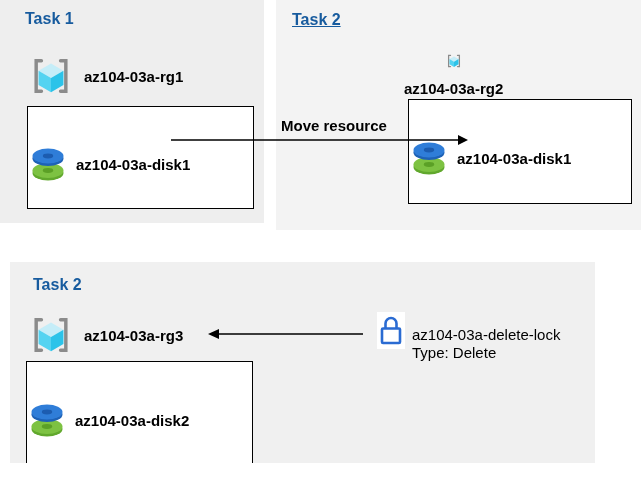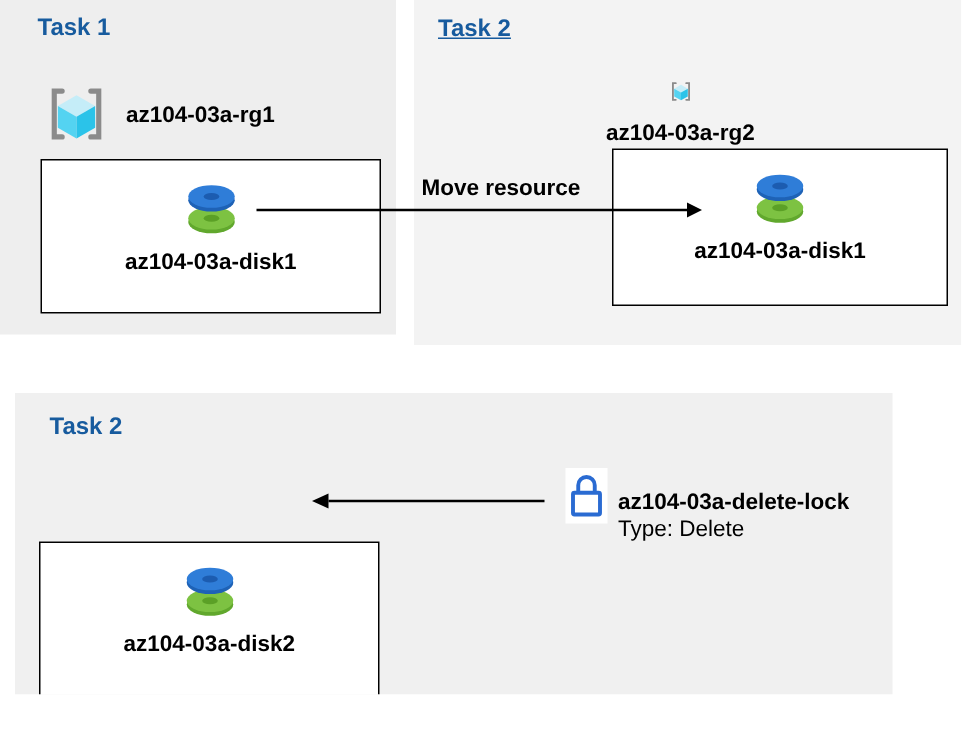--- a/index.html
+++ b/index.html
@@ -15,34 +15,34 @@
   .title-1{left:25px;top:10px;}
   .title-2{left:292px;top:11px;text-decoration:underline;}
   .title-3{left:33px;top:276px;}
   .rg-row{position:absolute;display:flex;align-items:center;gap:11px;height:44px;}
   .rg-row-1{left:29px;top:54px;}
   .rg-row-2{left:404px;top:53px;flex-direction:column;}
   .rg-row-3{left:29px;top:313px;}
   .rg-label{font-size:15px;font-weight:bold;white-space:nowrap;}
   .res-box{
     position:absolute;background:#fff;border:1.5px solid #000;box-sizing:border-box;
-    display:flex;flex-direction:column;align-items:center;padding-top:14px;gap:8px;
+    display:flex;align-items:center;padding-top:14px;gap:8px;
   }
   .box-1{left:27px;top:106px;width:227px;height:103px;}
   .box-2{left:408px;top:99px;width:224px;height:105px;}
   .box-3{left:26px;top:361px;width:227px;height:104px;}
   .disk-label{font-size:15px;font-weight:bold;white-space:nowrap;}
   .move-label{position:absolute;left:281px;top:117px;font-size:15px;font-weight:bold;white-space:nowrap;}
   .arrow-overlay{position:absolute;left:0;top:0;width:641px;height:487px;pointer-events:none;}
   .lock-box{
     position:absolute;left:377px;top:312px;width:28px;height:37px;background:#fff;
     display:flex;align-items:center;justify-content:center;
   }
   .lock-text{position:absolute;left:412px;top:326px;font-size:15px;line-height:18px;white-space:nowrap;}
-  .lock-name{font-weight:bold;}
+  .lock-name{font-weight:normal;}
   .lock-type-label{font-weight:normal;}
 </style>
 </head>
 <body>
 
 <div class="stage">
 
   <div class="panel panel-task1"></div>
   <div class="panel panel-task2"></div>
   <div class="panel panel-task3"></div>
@@ -66,20 +66,30 @@
     <svg width="44" height="44" viewBox="0 0 46 46">
       <path d="M13 7 H7.5 V39 H13" stroke="#8b8b8b" stroke-width="3.6" fill="none" stroke-linecap="round"></path>
       <path d="M33 7 H38.5 V39 H33" stroke="#8b8b8b" stroke-width="3.6" fill="none" stroke-linecap="round"></path>
       <polygon points="23,10 36,17.5 23,25 10,17.5" fill="#c5edf8"></polygon>
       <polygon points="10,17.5 23,25 23,40 10,32.5" fill="#54d3f1"></polygon>
       <polygon points="36,17.5 23,25 23,40 36,32.5" fill="#2bc3e9"></polygon>
     </svg>
     <span class="rg-label">az104-03a-rg2</span>
   </div>
 
+  <div class="rg-row rg-row-3">
+    <svg width="44" height="44" viewBox="0 0 46 46">
+      <path d="M13 7 H7.5 V39 H13" stroke="#8b8b8b" stroke-width="3.6" fill="none" stroke-linecap="round"></path>
+      <path d="M33 7 H38.5 V39 H33" stroke="#8b8b8b" stroke-width="3.6" fill="none" stroke-linecap="round"></path>
+      <polygon points="23,10 36,17.5 23,25 10,17.5" fill="#c5edf8"></polygon>
+      <polygon points="10,17.5 23,25 23,40 10,32.5" fill="#54d3f1"></polygon>
+      <polygon points="36,17.5 23,25 23,40 36,32.5" fill="#2bc3e9"></polygon>
+    </svg>
+    <span class="rg-label">az104-03a-rg3</span>
+  </div>
 
   <div class="res-box box-1">
     <svg width="40" height="37" viewBox="0 0 40 37">
       <ellipse cx="20" cy="27" rx="15.5" ry="7.5" fill="#61a82d"></ellipse>
       <ellipse cx="20" cy="24.5" rx="15.5" ry="7.5" fill="#7dc242"></ellipse>
       <ellipse cx="20" cy="24.5" rx="5.2" ry="2.4" fill="#5ba026"></ellipse>
       <ellipse cx="20" cy="12.5" rx="15.5" ry="7.5" fill="#1e62b6"></ellipse>
       <ellipse cx="20" cy="10" rx="15.5" ry="7.5" fill="#2f7dd8"></ellipse>
       <ellipse cx="20" cy="10" rx="5.2" ry="2.4" fill="#1c5cb0"></ellipse>
     </svg>

